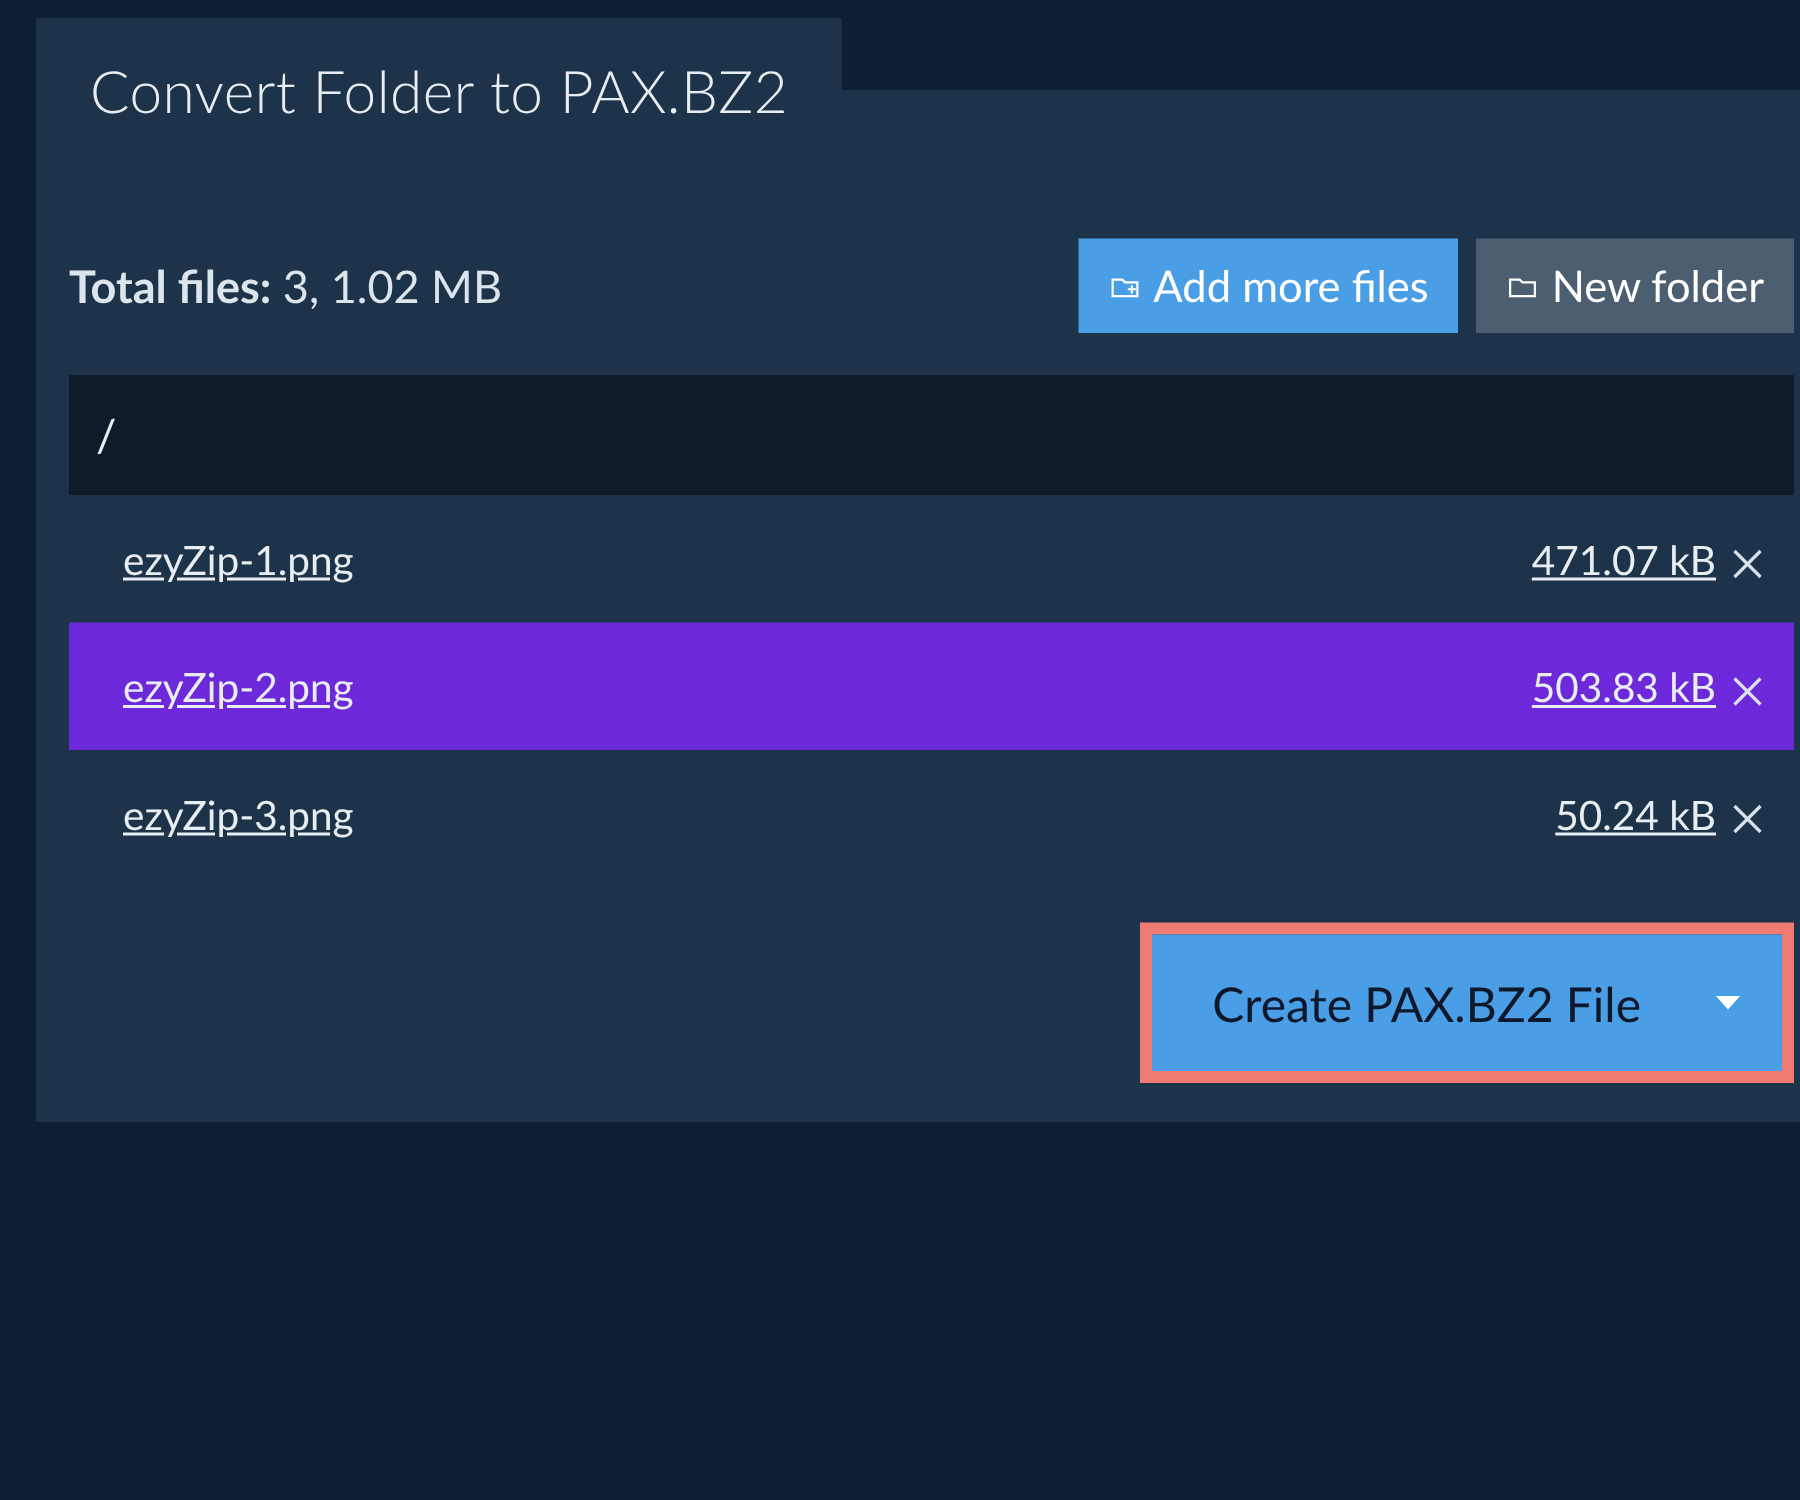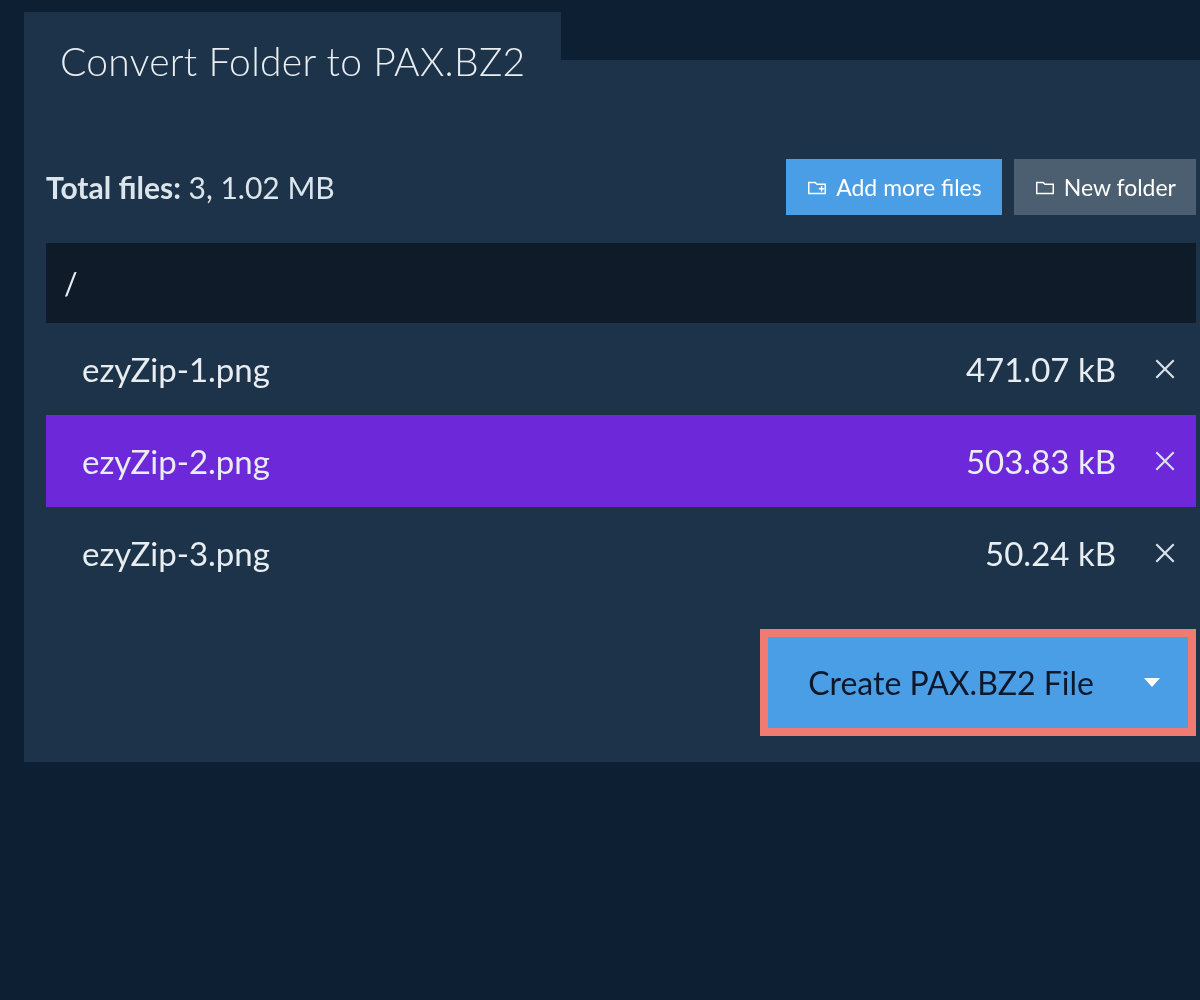--- a/index.html
+++ b/index.html
@@ -56,21 +56,21 @@
   }
   .action-buttons {
     display: flex;
     gap: 12px;
   }
   .btn {
     display: inline-flex;
     align-items: center;
     justify-content: center;
     gap: 8px;
-    font-size: 23px;
+    font-size: 29px;
     padding: 14px 20px;
     border: none;
     cursor: pointer;
     color: #fff;
     font-family: inherit;
   }
   .btn-primary {
     background: #4a9ee6;
   }
   .btn-secondary {
@@ -91,30 +91,31 @@
     padding: 22px 18px;
   }
   .file-list {
     list-style: none;
   }
   .file-row {
     display: flex;
     align-items: center;
     justify-content: space-between;
     padding: 26px 18px 26px 36px;
-    font-size: 33px;
-    color: #e8edf2;
+    font-size: 27px;
+    color: #e8edf2;
+    text-decoration: underline;
   }
   .file-row.alt {
     background: #6d28d9;
   }
   .file-right {
     display: flex;
-    align-items: center;
-    gap: 36px;
+    align-items: flex-end;
+    gap: 8px;
   }
   .file-size {
     white-space: nowrap;
   }
   .remove-x {
     width: 26px;
     height: 26px;
     stroke: #d9e2ea;
     stroke-width: 2;
     cursor: pointer;

